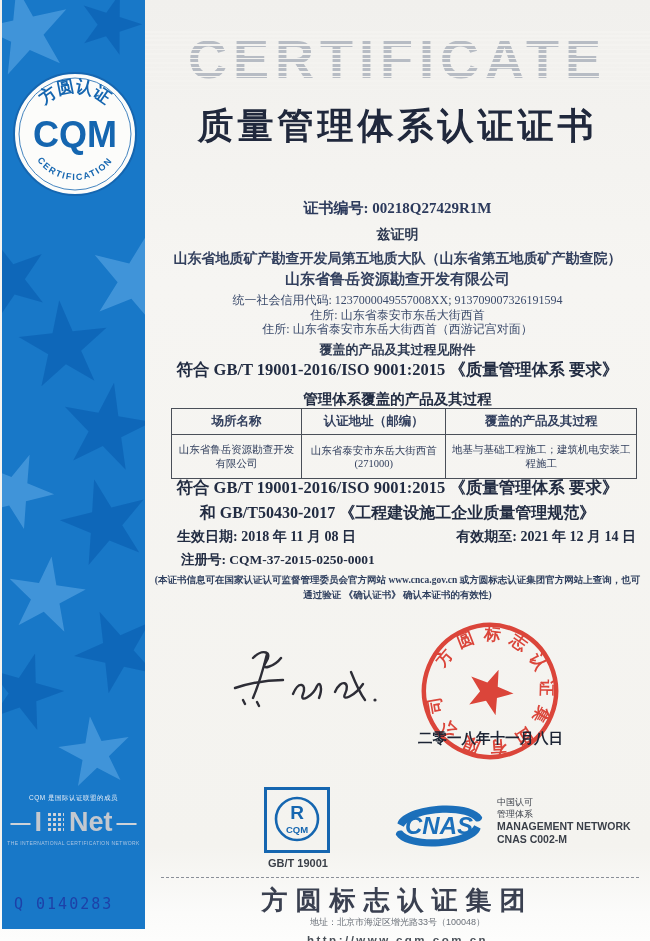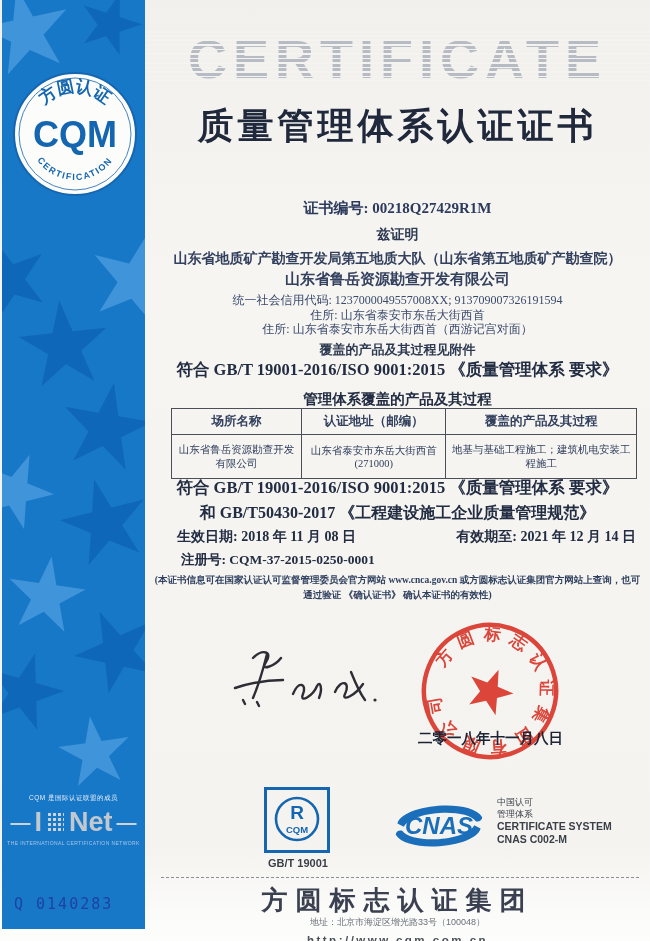--- a/index.html
+++ b/index.html
@@ -217,21 +217,21 @@
     <div class="gbt">GB/T 19001</div>
 
     <svg class="cnas-logo" width="96" height="60" viewBox="0 0 120 74">
       <path d="M8,34 C14,10 100,2 114,26 C114,30 110,32 106,31 C94,14 26,18 16,38 Z" fill="#1b6fba"></path>
       <path d="M112,40 C106,64 20,72 6,48 C6,44 10,42 14,43 C26,60 94,56 104,36 Z" fill="#1b6fba"></path>
       <text x="60" y="47" text-anchor="middle" font-family="'Liberation Sans',sans-serif" font-size="30" font-weight="bold" font-style="italic" fill="#1b6fba">CNAS</text>
     </svg>
     <div class="cnas-text">
       <div class="t1">中国认可</div>
       <div class="t1">管理体系</div>
-      <div class="t2">CERTIFICATE SYSTEM</div>
+      <div class="t2">MANAGEMENT NETWORK</div>
       <div class="t2">CNAS C002-M</div>
     </div>
 
     <div class="dashline"></div>
     <div class="cline company">方圆标志认证集团</div>
     <div class="cline addressline">地址：北京市海淀区增光路33号（100048）</div>
     <div class="cline website">http://www.cqm.com.cn</div>
   </div>
 
 </div>

